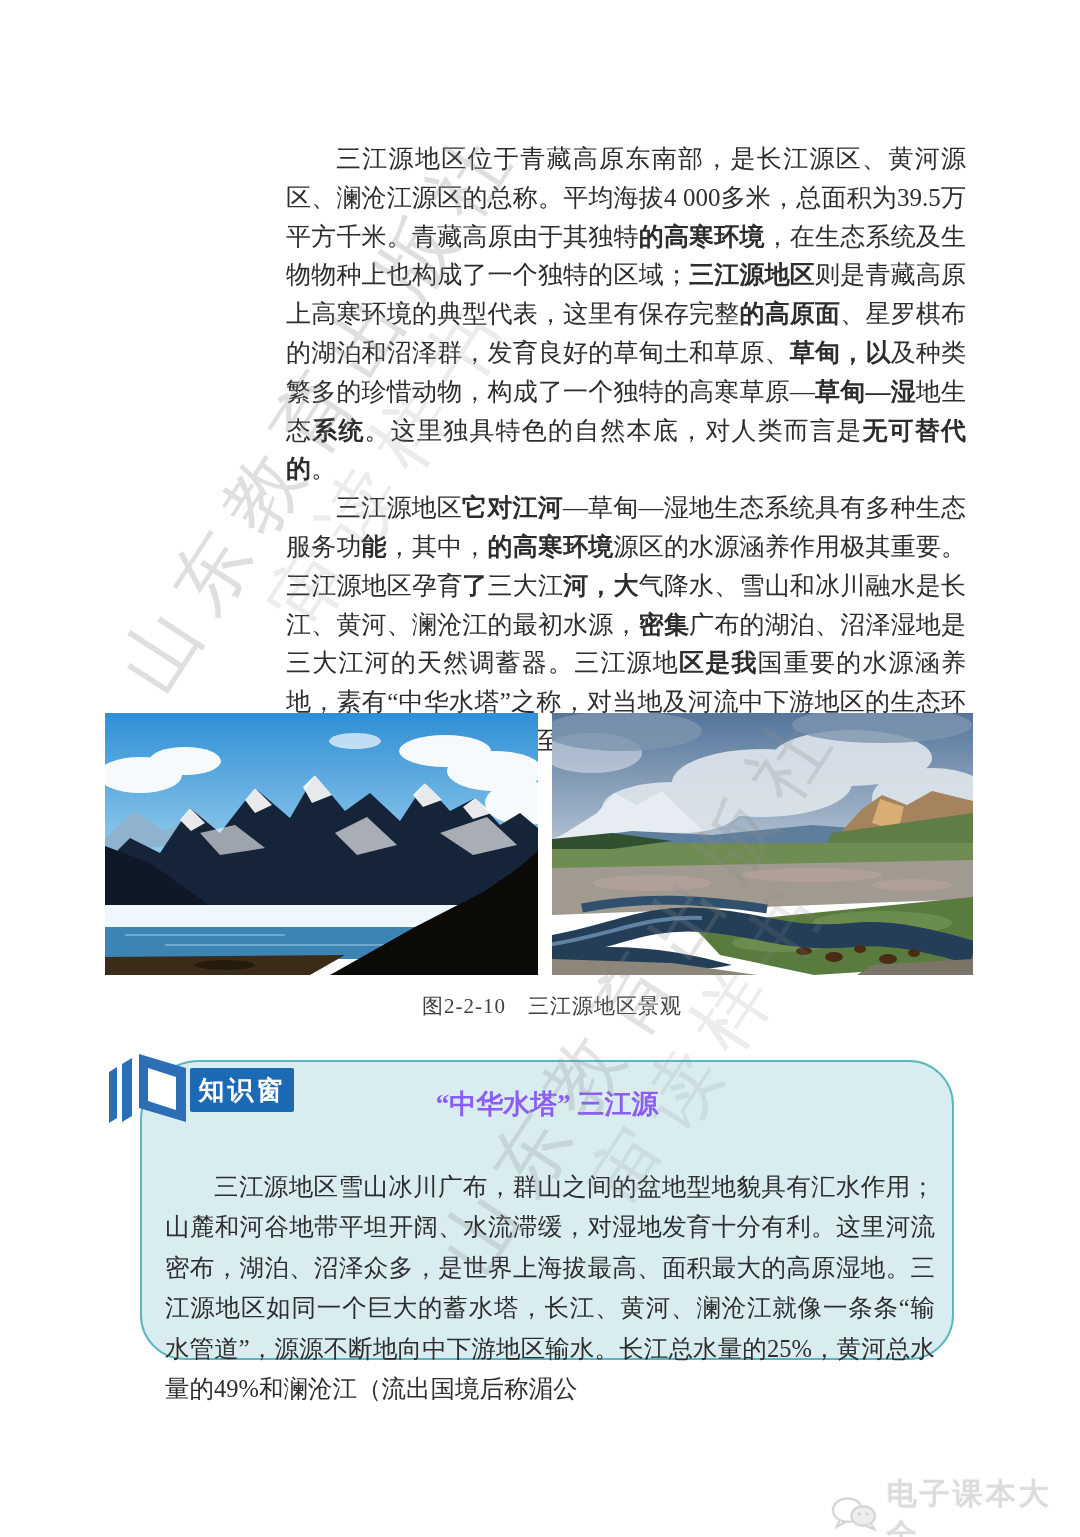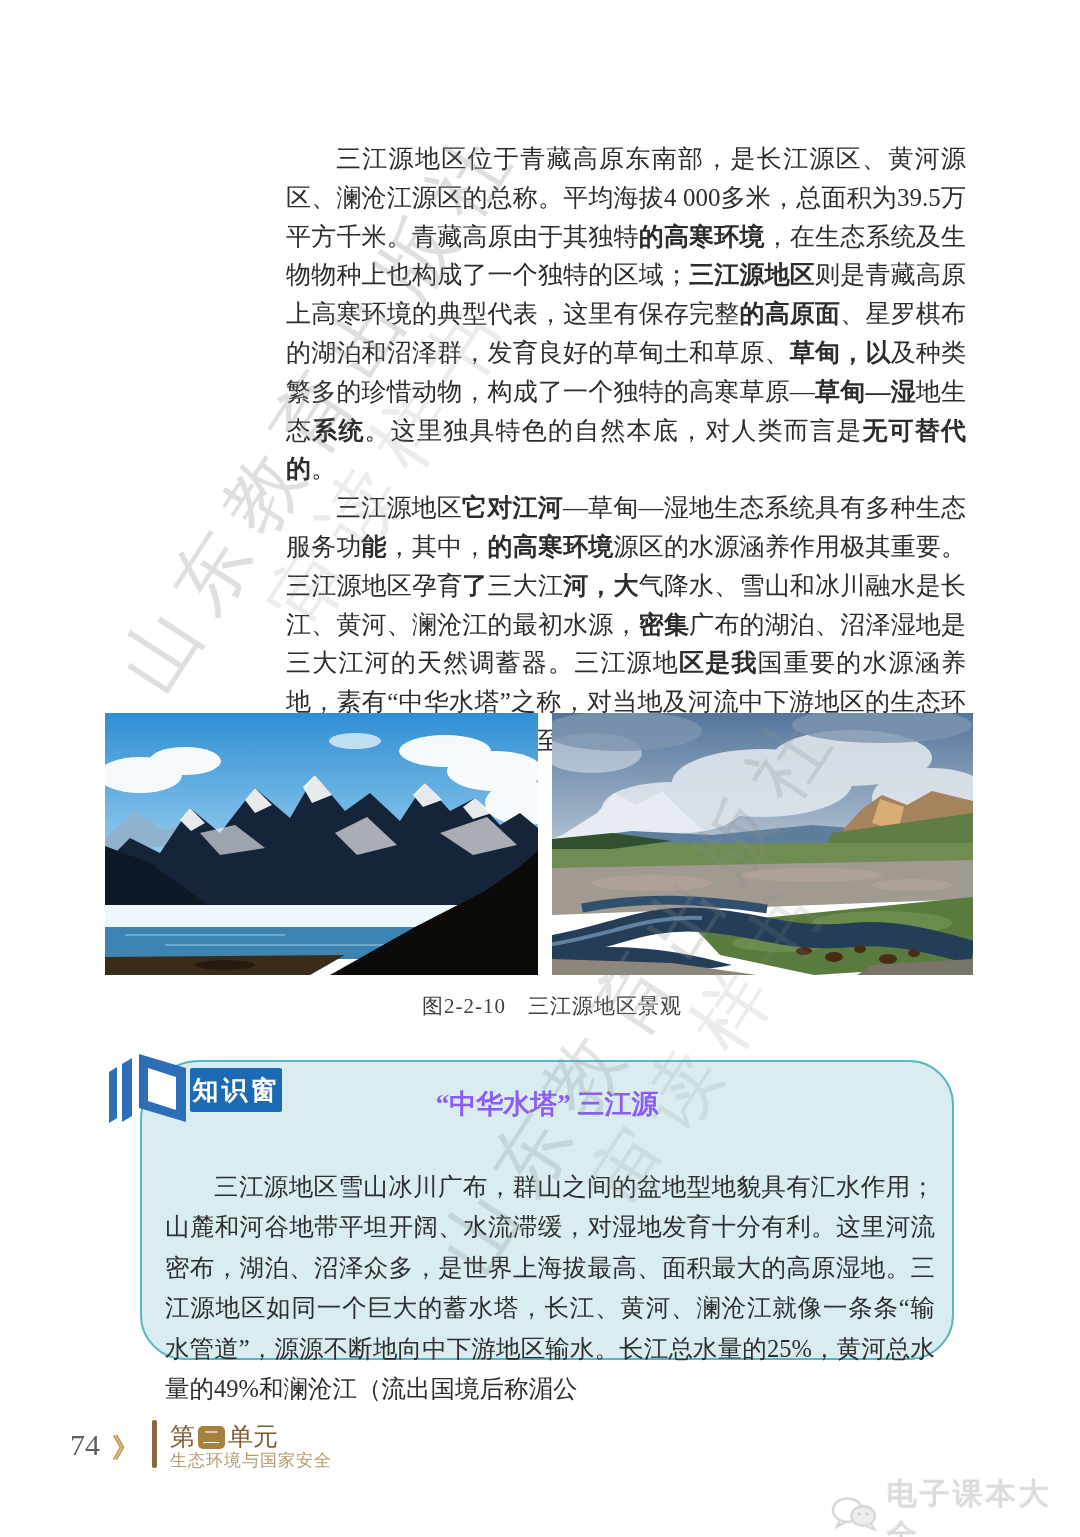--- a/index.html
+++ b/index.html
@@ -14,21 +14,21 @@
   .fig{position:absolute;z-index:2;}
   .fig svg{display:block;}
   .fig-left{left:105px;top:713px;width:433px;height:262px;}
   .fig-right{left:552px;top:713px;width:421px;height:262px;}
   .fig-caption{position:absolute;left:0;top:992px;width:1080px;text-align:center;
                font-size:21px;color:#414141;letter-spacing:1px;z-index:2;padding-left:12px;}
   
   .kw-box{position:absolute;left:140px;top:1060px;width:814px;height:300px;box-sizing:border-box;
           background:#d9edf0;border:2px solid #5ab6bf;border-radius:60px 45px 45px 45px;z-index:2;}
   .kw-icon{position:absolute;left:104px;top:1042px;width:90px;height:92px;z-index:4;}
-  .kw-badge{position:absolute;left:190px;top:1068px;width:92px;height:44px;background:#1c69b4;
+  .kw-badge{position:absolute;left:190px;top:1068px;width:104px;height:44px;background:#1c69b4;
             color:#ffffff;font-family:"Liberation Sans","DejaVu Sans",sans-serif;font-weight:700;
             font-size:26px;line-height:44px;text-align:center;letter-spacing:3px;z-index:4;border-radius:2px;}
   .kw-title{position:absolute;left:140px;top:1086px;width:814px;text-align:center;
             font-size:27px;font-weight:700;color:#8b5cf6;z-index:3;}
   .kw-body{position:absolute;left:165px;top:1142px;width:770px;font-size:24.5px;line-height:40.5px;
            color:#2e2e2e;text-align:justify;text-indent:2em;z-index:3;}
   
   .footer{position:absolute;left:0;top:1418px;width:1080px;height:60px;z-index:2;}
   .page-num{position:absolute;left:70px;top:10px;font-size:30px;color:#5f5f5f;}
   .chevrons{position:absolute;left:112px;top:12px;font-size:27px;color:#c49a58;font-weight:700;}
@@ -159,27 +159,20 @@
   <svg class="kw-icon" viewBox="0 0 90 92">
     <polygon points="5,30 13,25 13,76 5,81" fill="#2c6fb7"></polygon>
     <polygon points="18,22 28,16 28,74 18,80" fill="#2c6fb7"></polygon>
     <polygon points="35,12 82,26 82,80 35,66" fill="#2c6fb7"></polygon>
     <polygon points="44,26 72,35 72,68 44,59" fill="#ffffff"></polygon>
   </svg>
   <div class="kw-badge">知识窗</div>
   <div class="kw-title">“中华水塔” 三江源</div>
   <p class="kw-body">三江源地区雪山冰川广布，群山之间的盆地型地貌具有汇水作用；山麓和河谷地带平坦开阔、水流滞缓，对湿地发育十分有利。这里河流密布，湖泊、沼泽众多，是世界上海拔最高、面积最大的高原湿地。三江源地区如同一个巨大的蓄水塔，长江、黄河、澜沧江就像一条条“输水管道”，源源不断地向中下游地区输水。长江总水量的25%，黄河总水量的49%和澜沧江（流出国境后称湄公</p>
 
-  <div class="footer">
-    <span class="page-num">74</span>
-    <span class="chevrons">》</span>
-    <span class="unit-bar"></span>
-    <span class="unit-line"><span>第</span><span class="unit-num">二</span><span>单元</span></span>
-    <span class="unit-sub">生态环境与国家安全</span>
-  </div>
 
   <div class="site-badge">
     <svg class="wx" viewBox="0 0 52 42">
       <ellipse cx="18" cy="16" rx="15" ry="12" fill="none" stroke="#d7d7d7" stroke-width="2.5"></ellipse>
       <path d="M10,26 L7,33 L16,28" fill="none" stroke="#d7d7d7" stroke-width="2.5"></path>
       <ellipse cx="34" cy="22" rx="12" ry="10" fill="#eeeeee" stroke="#d7d7d7" stroke-width="2.5"></ellipse>
       <circle cx="30" cy="20" r="1.6" fill="#cfcfcf"></circle>
         <circle cx="38" cy="20" r="1.6" fill="#cfcfcf"></circle>
       <path d="M42,30 L46,36 L36,32" fill="#eeeeee" stroke="#d7d7d7" stroke-width="2"></path>
     </svg>

